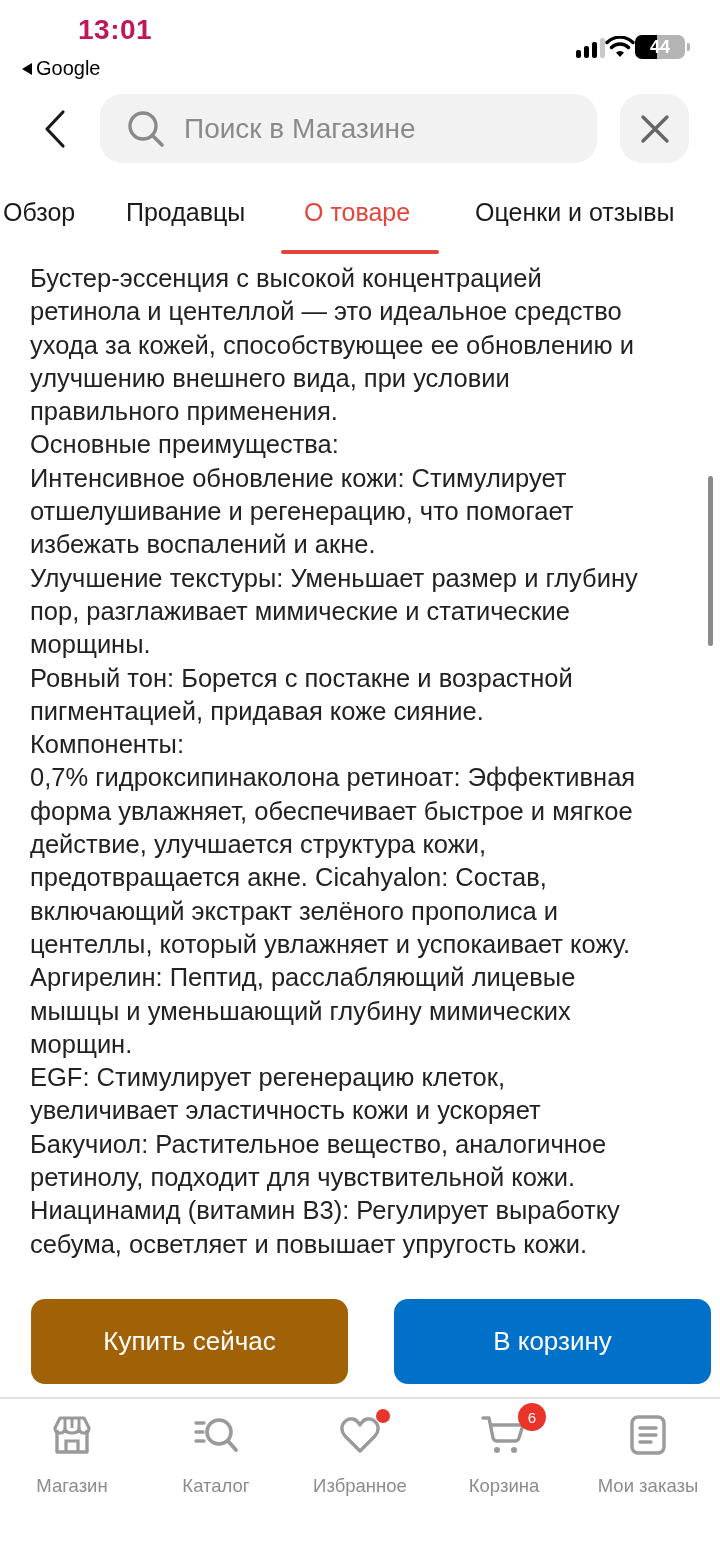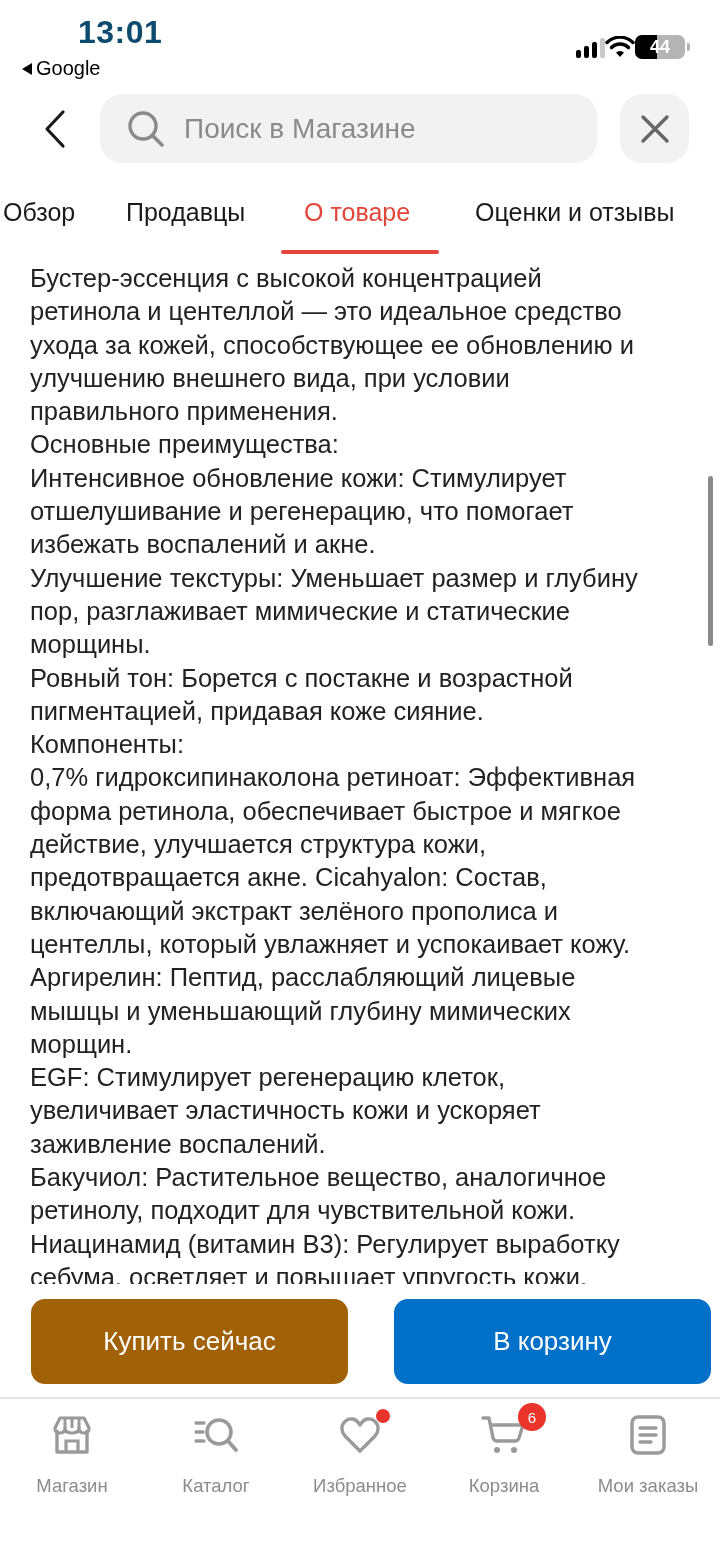--- a/index.html
+++ b/index.html
@@ -1,21 +1,21 @@
 <!DOCTYPE html>
 <html><head>
 <meta charset="utf-8">
 <style>
   * { box-sizing: border-box; margin: 0; padding: 0; }
   html, body { width: 720px; height: 1558px; background: #ffffff; overflow: hidden; }
   body { font-family: "Liberation Sans", "DejaVu Sans", sans-serif; color: #1a1a1a; position: relative; }
 
   
   .status-bar { position: absolute; top: 0; left: 0; width: 720px; height: 90px; }
-  .status-time { position: absolute; left: 78px; top: 14px; font-size: 32px; font-weight: 700; color: #0c4a6e; letter-spacing: 0.5px; }
+  .status-time { position: absolute; left: 78px; top: 14px; font-size: 28px; font-weight: 700; color: #be185d; letter-spacing: 0.5px; }
   .status-back { position: absolute; left: 22px; top: 57px; font-size: 20px; color: #000; display: flex; align-items: center; }
   .status-back .tri { width: 0; height: 0; border-top: 6px solid transparent; border-bottom: 6px solid transparent; border-right: 10px solid #000; margin-right: 4px; }
   .status-icons { position: absolute; right: 30px; top: 35px; display: flex; align-items: center; }
   .signal { display: flex; align-items: flex-end; gap: 3px; height: 22px; position: relative; }
   .signal span { display: block; width: 5px; background: #000; border-radius: 2px; }
   .signal span.dim { background: #c9c9c9; }
   .battery { position: relative; width: 50px; height: 24px; border-radius: 7px; background: #b4b4b4; overflow: hidden; display: flex; align-items: center; justify-content: center; }
   .battery .fill { position: absolute; left: 0; top: 0; bottom: 0; width: 44%; background: #000; }
   .battery .lvl { position: relative; color: #fff; font-weight: 700; font-size: 18px; }
   .battery-tip { width: 3px; height: 8px; background: #b4b4b4; border-radius: 0 2px 2px 0; margin-left: -12px; }
@@ -121,31 +121,30 @@
   <p>Интенсивное обновление кожи: Стимулирует</p>
   <p>отшелушивание и регенерацию, что помогает</p>
   <p>избежать воспалений и акне.</p>
   <p>Улучшение текстуры: Уменьшает размер и глубину</p>
   <p>пор, разглаживает мимические и статические</p>
   <p>морщины.</p>
   <p>Ровный тон: Борется с постакне и возрастной</p>
   <p>пигментацией, придавая коже сияние.</p>
   <p>Компоненты:</p>
   <p>0,7% гидроксипинаколона ретиноат: Эффективная</p>
-  <p>форма ретинола, обеспечивает быстрое и мягкое</p>
+  <p>форма увлажняет, обеспечивает быстрое и мягкое</p>
   <p>действие, улучшается структура кожи,</p>
   <p>предотвращается акне. Cicahyalon: Состав,</p>
   <p>включающий экстракт зелёного прополиса и</p>
   <p>центеллы, который увлажняет и успокаивает кожу.</p>
   <p>Аргирелин: Пептид, расслабляющий лицевые</p>
   <p>мышцы и уменьшающий глубину мимических</p>
   <p>морщин.</p>
   <p>EGF: Стимулирует регенерацию клеток,</p>
   <p>увеличивает эластичность кожи и ускоряет</p>
-  <p>заживление воспалений.</p>
   <p>Бакучиол: Растительное вещество, аналогичное</p>
   <p>ретинолу, подходит для чувствительной кожи.</p>
   <p>Ниацинамид (витамин B3): Регулирует выработку</p>
   <p>себума, осветляет и повышает упругость кожи.</p>
 </div>
 <div class="scrollbar"></div>
 
 <div class="actions">
   <div class="btn btn-buy">Купить сейчас</div>
   <div class="btn btn-cart">В корзину</div>

